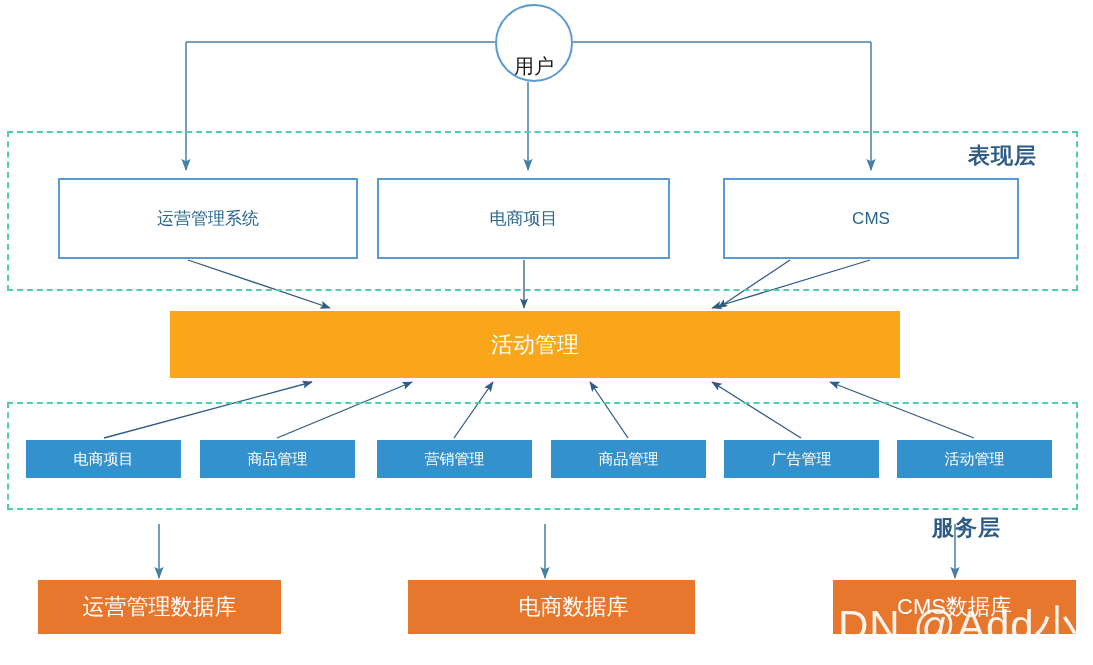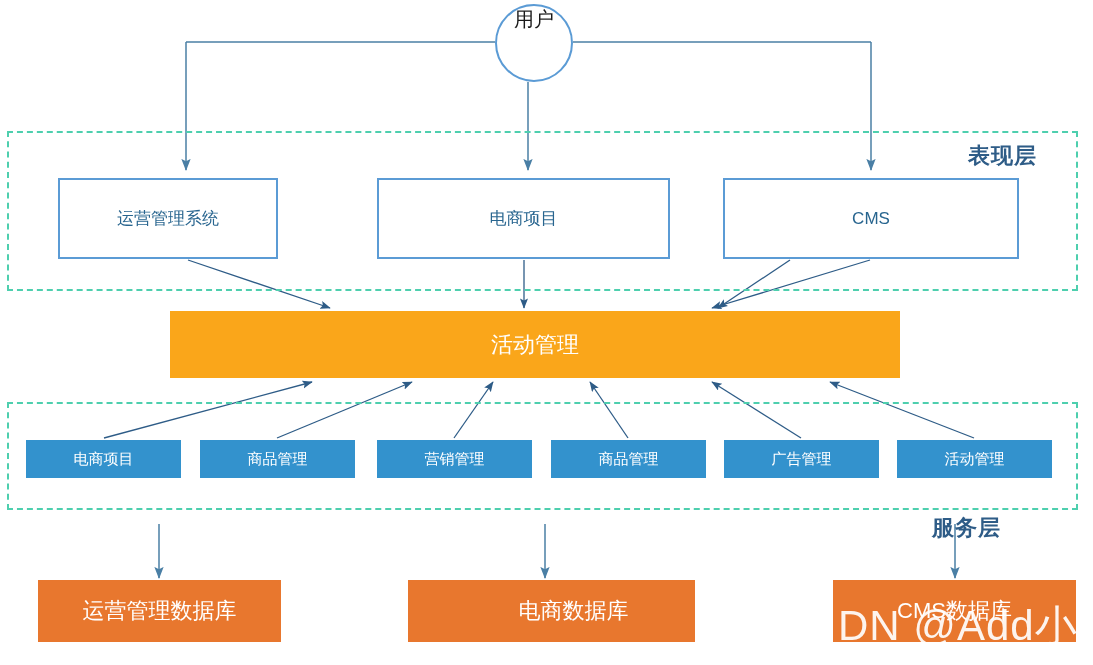--- a/index.html
+++ b/index.html
@@ -30,21 +30,21 @@
   .user-circle {
     position: absolute;
     left: 495px;
     top: 4px;
     width: 78px;
     height: 78px;
     border: 2px solid #5b9bd5;
     border-radius: 50%;
     background: #ffffff;
     display: flex;
-    align-items: flex-start;
+    align-items: flex-end;
     justify-content: center;
     font-size: 20px;
     color: #1a1a1a;
     box-sizing: border-box;
     z-index: 5;
   }
 
   
   .layer {
     position: absolute;
@@ -90,21 +90,21 @@
     border: 2px solid #5b9bd5;
     background: #ffffff;
     box-sizing: border-box;
     display: flex;
     align-items: center;
     justify-content: center;
     font-size: 17px;
     color: #28658f;
     z-index: 4;
   }
-  #pres-0 { left: 58px;  top: 178px; width: 220px; height: 81px; }
+  #pres-0 { left: 58px;  top: 178px; width: 300px; height: 81px; }
   #pres-1 { left: 377px; top: 178px; width: 293px; height: 81px; }
   #pres-2 { left: 723px; top: 178px; width: 296px; height: 81px; }
 
   
   #registry-bar {
     position: absolute;
     left: 170px;
     top: 311px;
     width: 730px;
     height: 67px;
@@ -134,21 +134,21 @@
   #svc-1 { left: 200px; width: 155px; }
   #svc-2 { left: 377px; width: 155px; }
   #svc-3 { left: 551px; width: 155px; }
   #svc-4 { left: 724px; width: 155px; }
   #svc-5 { left: 897px; width: 155px; }
 
   
   .db-box {
     position: absolute;
     top: 580px;
-    height: 62px;
+    height: 54px;
     background: #e8772e;
     display: flex;
     align-items: center;
     justify-content: center;
     font-size: 22px;
     color: #ffffff;
     z-index: 4;
   }
   #db-0 { left: 38px;  width: 243px; }
   #db-1 { left: 408px; width: 243px; padding-left: 44px; }

